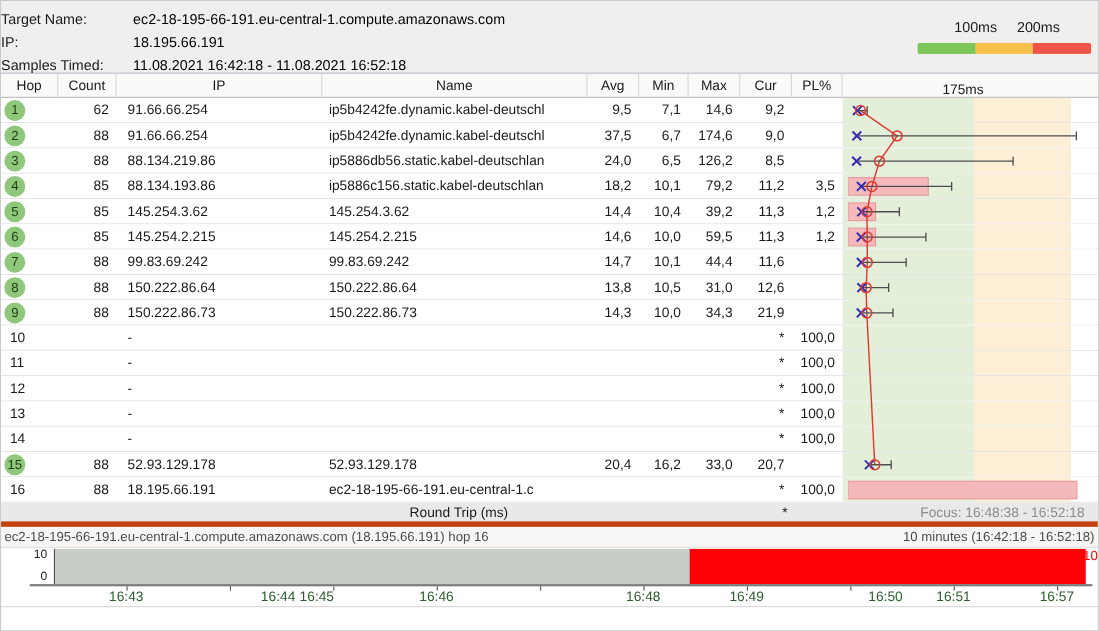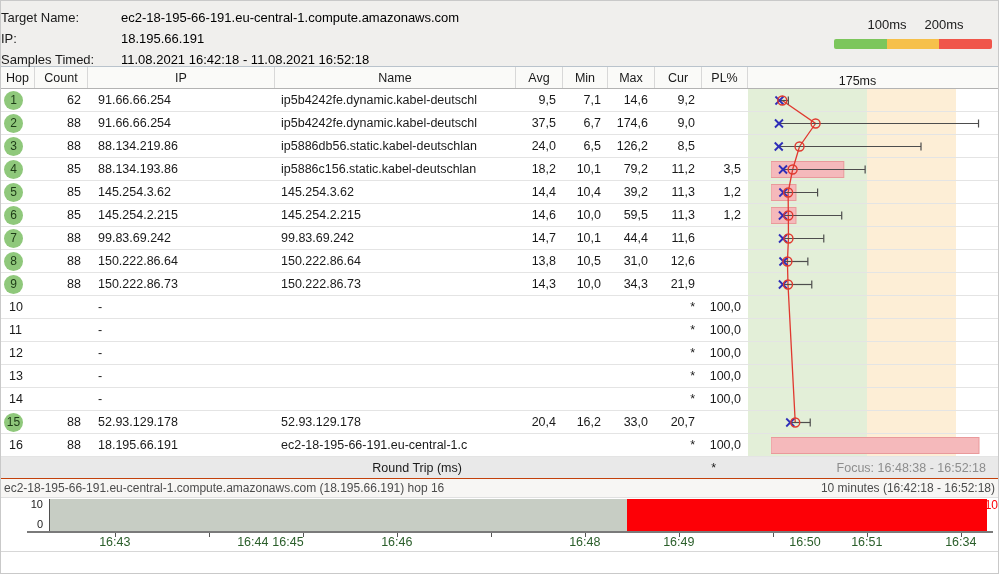--- a/index.html
+++ b/index.html
@@ -17,39 +17,39 @@
   .legend-bar { position:absolute; top:22px; left:0; width:158px; height:10px; border-radius:2px; overflow:hidden; display:flex; }
   .legend-seg { height:100%; flex:1; }
 
   
   .grid { flex:none; }
   .thead { display:flex; height:22px; background:#fafaf8; border-bottom:1px solid #b3b3b3; font-size:12.5px; }
   .th { display:flex; align-items:center; justify-content:center; border-right:1px solid #d8d8d8; height:100%; }
   .th:last-child { border-right:none;flex-direction:column; }
   .th-graph { justify-content:flex-end; gap:20px; padding-right:10px; }
 
-  .c-hop{width:34px;flex:none} .c-count{width:53px;flex:none} .c-ip{width:187px;flex:none}
+  .c-hop{width:52px;flex:none} .c-count{width:53px;flex:none} .c-ip{width:187px;flex:none}
   .c-name{width:241px;flex:none} .c-avg{width:47px;flex:none} .c-min{width:45px;flex:none}
   .c-max{width:47px;flex:none} .c-cur{width:47px;flex:none} .c-pl{width:46px;flex:none}
   .c-graph{width:229px;flex:none}
 
   .tbody { position:relative; height:368px; }
   .trow { display:flex; height:23px; border-bottom:1px solid #e4e4e4; font-size:12.5px; background:#fff; }
   .td { display:flex; align-items:center; overflow:hidden; white-space:nowrap; }
   .td-num { justify-content:flex-end; padding-right:7px; }
   .td-count { justify-content:flex-end; padding-right:7px; }
   .td-ip { padding-left:10px; }
   .td-name { padding-left:6px; }
   .td-graph { background:linear-gradient(to right,#e3efd8 0px,#e3efd8 119px,#fdeed6 119px,#fdeed6 208px,#ffffff 208px); }
   .hop-circle { width:19px; height:19px; border-radius:50%; background:#8fc87b; display:flex; align-items:center;
     justify-content:center; margin-left:3px; font-size:12px; color:#1e3c17; flex:none; }
   .hop-plain { padding-left:8px; }
   .graph-svg { position:absolute; left:770px; top:0; width:229px; height:368px; pointer-events:none; }
 
-  .rt-row { display:flex; height:22px; background:#e9e9e9; border-bottom:1px solid #c2410c; font-size:12.5px; align-items:center; }
+  .rt-row { display:flex; height:22px; background:#e9e9e9; border-bottom:5px solid #c2410c; font-size:12.5px; align-items:center; }
   .rt-name { justify-content:center; display:flex; }
   .rt-cur { display:flex; justify-content:flex-end; padding-right:7px; }
   .rt-focus { display:flex; justify-content:flex-end; padding-right:12px; color:#8d8d8d; }
 
   
   .tl-title { display:flex; height:19px; justify-content:space-between; align-items:center;
     padding:0 3px; font-size:12px; color:#4c4c4c; background:#f7f6f4; border-bottom:1px solid #e0e0e0; }
   .tl-plot { position:relative; height:35px; flex:none; }
   .tl-y { position:absolute; font-size:11px; color:#222; text-align:right; width:40px; }
   .tl-area { position:absolute; left:48px; right:11px; top:1px; bottom:2px; background:#c7cdc4; border-left:1px solid #4f4f4f; }
@@ -418,18 +418,18 @@
       <div class="tl-tick-label" style="left: 489.8px; margin-top: 42px;">16:47</div>
       <div class="tl-tick-mark" style="left: 489.8px;"></div>
       <div class="tl-tick-label" style="left: 583.8px;">16:48</div>
       <div class="tl-tick-mark" style="left: 583.8px;"></div>
       <div class="tl-tick-label" style="left: 677.8px;">16:49</div>
       <div class="tl-tick-mark" style="left: 677.8px;"></div>
       <div class="tl-tick-label" style="left: 804px;">16:50</div>
       <div class="tl-tick-mark" style="left: 771.8px;"></div>
       <div class="tl-tick-label" style="left: 865.8px;">16:51</div>
       <div class="tl-tick-mark" style="left: 865.8px;"></div>
-      <div class="tl-tick-label" style="left: 959.8px;">16:34</div>
+      <div class="tl-tick-label" style="left: 959.8px;">16:57</div>
       <div class="tl-tick-mark" style="left: 959.8px;"></div>
     </div>
 
 
 </div>
 
 </body></html>

